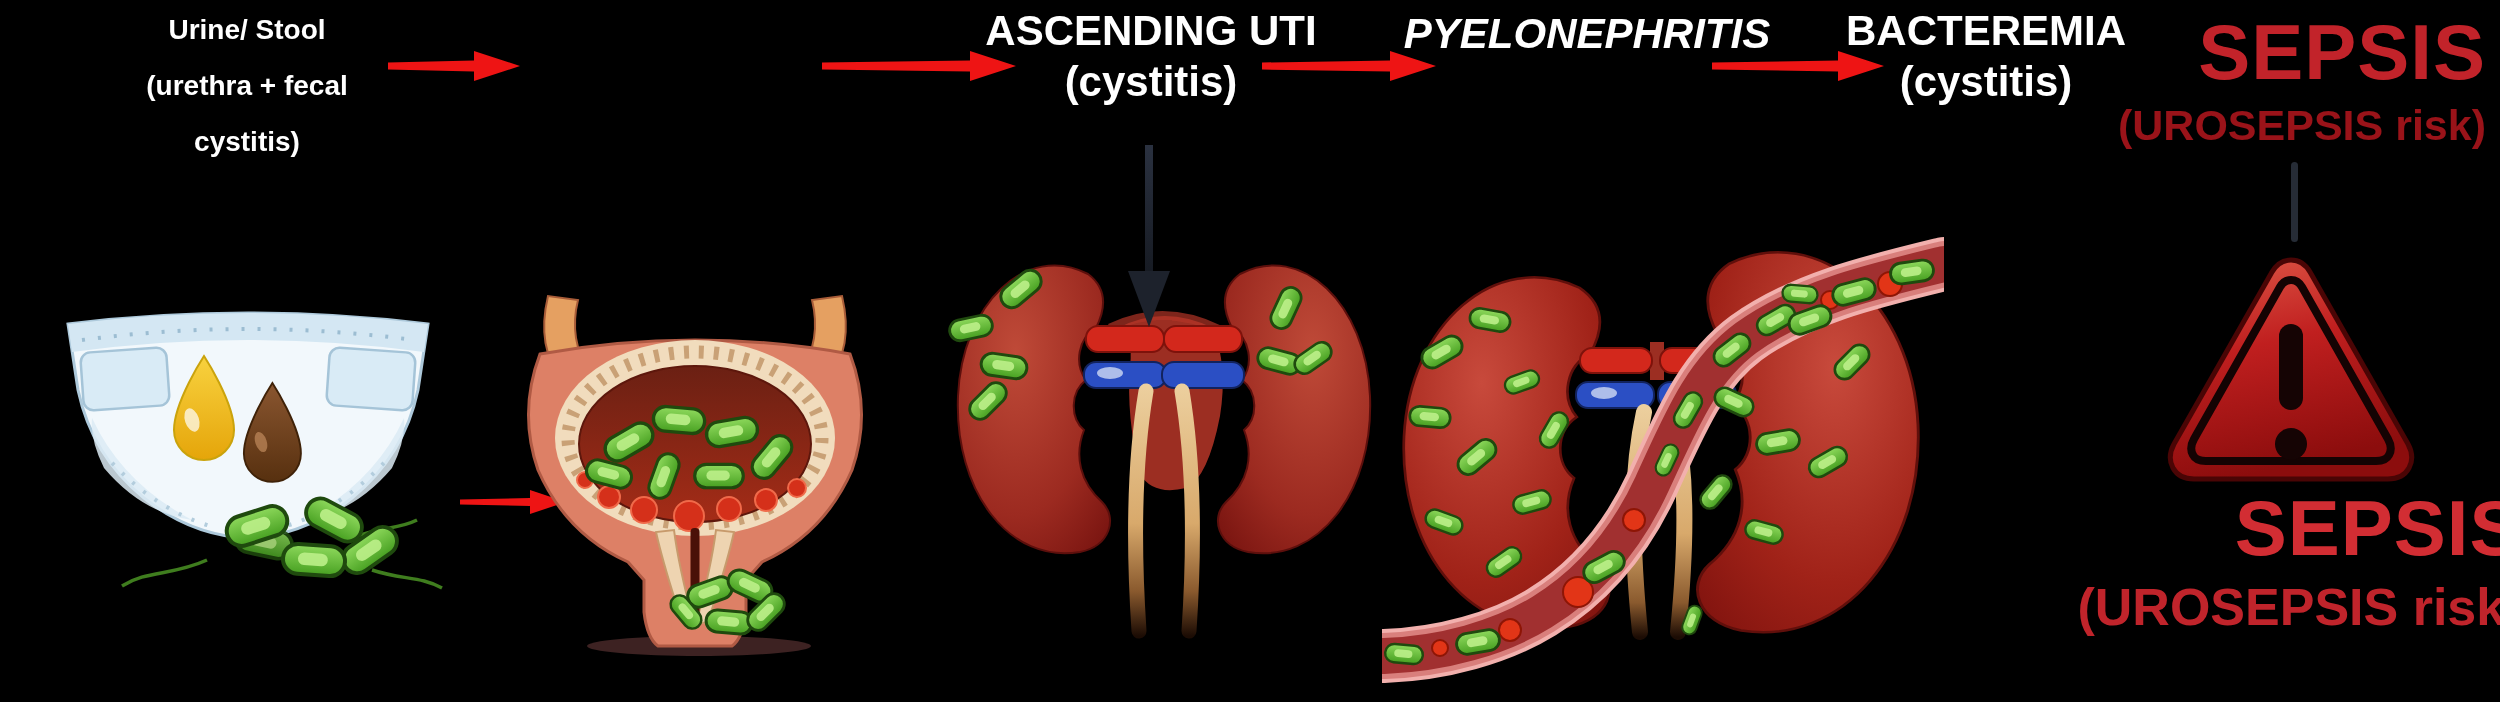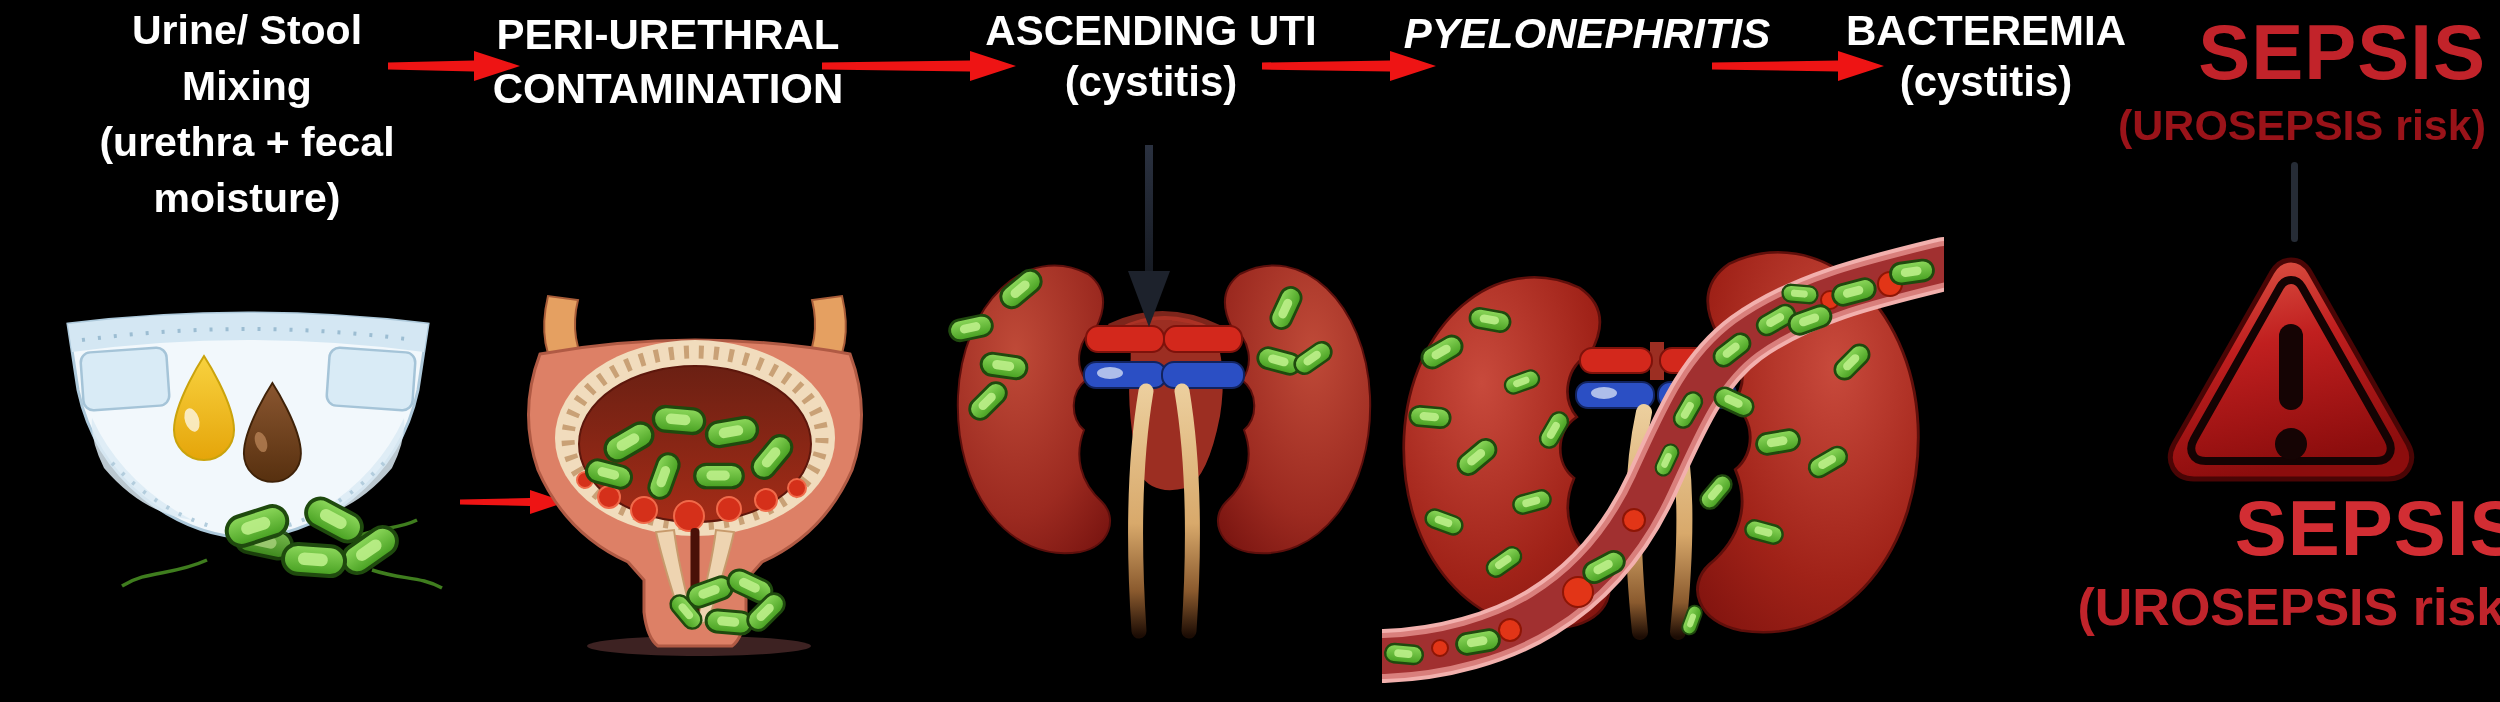--- a/index.html
+++ b/index.html
@@ -1,51 +1,46 @@
 <!DOCTYPE html>
 <html><head>
 <meta charset="utf-8">
 <style>
   html,body{margin:0;padding:0;background:#000;}
   .canvas{position:relative;width:2500px;height:702px;background:#000;overflow:hidden;
           font-family:"Liberation Sans",sans-serif;}
   .lbl{position:absolute;transform:translateX(-50%);text-align:center;color:#fff;
        font-weight:700;white-space:nowrap;}
-  .lbl .ln{font-size:41px;line-height:56px;}
+  .lbl .ln{font-size:28px;line-height:56px;}
   .lbl2 .ln{font-size:42px;line-height:54px;}
   .lbl3 .ln,.lbl5 .ln{font-size:42px;line-height:51px;}
   .lbl4 .ln{font-size:42px;line-height:50px;font-style:italic;}
   .abs{position:absolute;}
   .sepsis-block{position:absolute;transform:translateX(-50%);text-align:right;white-space:nowrap;}
   .sepsis-title-top{color:#c2232a;font-size:78px;line-height:84px;font-weight:800;letter-spacing:1px;}
   .sepsis-sub-top{color:#9a1319;font-size:43px;line-height:46px;font-weight:700;margin-top:8px;}
   .sepsis-title-bottom{color:#d22d33;font-size:78px;line-height:80px;font-weight:800;letter-spacing:1px;}
   .sepsis-sub-bottom{color:#c0242b;font-size:52px;line-height:58px;font-weight:700;margin-top:10px;}
   .connector{position:absolute;left:2291px;top:162px;width:7px;height:80px;background:#262c36;border-radius:4px;}
 </style>
 </head>
 <body>
 
 <div class="canvas">
 
   <div class="lbl" style="left:247px;top:2px;">
     <div class="ln">Urine/ Stool</div>
-    <div class="ln">Mixing</div>
     <div class="ln">(urethra + fecal</div>
-    <div class="ln">moisture)</div>
+    <div class="ln">cystitis)</div>
   </div>
 
   <svg class="abs" style="left:388px;top:50px;" width="132" height="32" viewBox="0 0 132 32">
     <path d="M0,12.5 L86,10.5 L86,1 L132,16 L86,31 L86,21.5 L0,19.5 Z" fill="#ee1414"></path>
   </svg>
 
-  <div class="lbl lbl2" style="left:668px;top:8px;">
-    <div class="ln">PERI-URETHRAL</div>
-    <div class="ln">CONTAMINATION</div>
-  </div>
 
   <svg class="abs" style="left:822px;top:50px;" width="194" height="32" viewBox="0 0 194 32">
     <path d="M0,12.5 L148,10.5 L148,1 L194,16 L148,31 L148,21.5 L0,19.5 Z" fill="#ee1414"></path>
   </svg>
 
   <div class="lbl lbl3" style="left:1151px;top:5px;">
     <div class="ln">ASCENDING UTI</div>
     <div class="ln">(cystitis)</div>
   </div>
 

